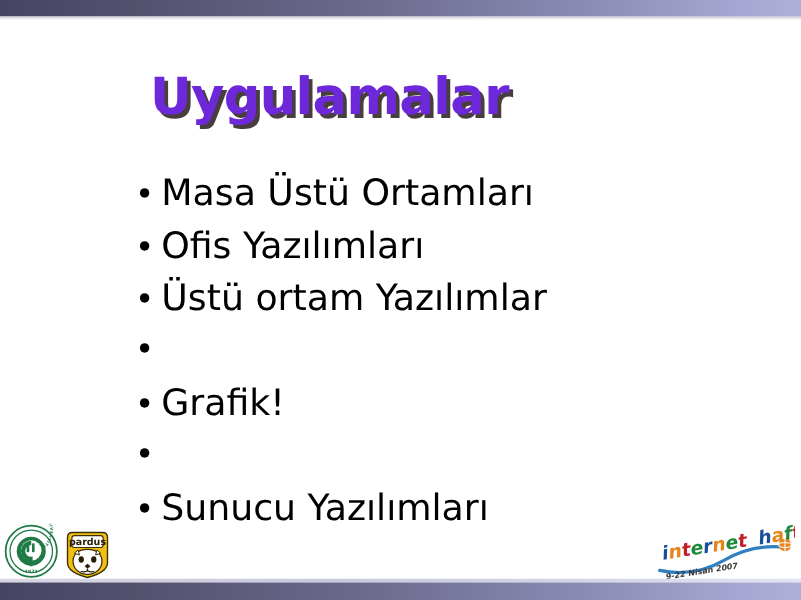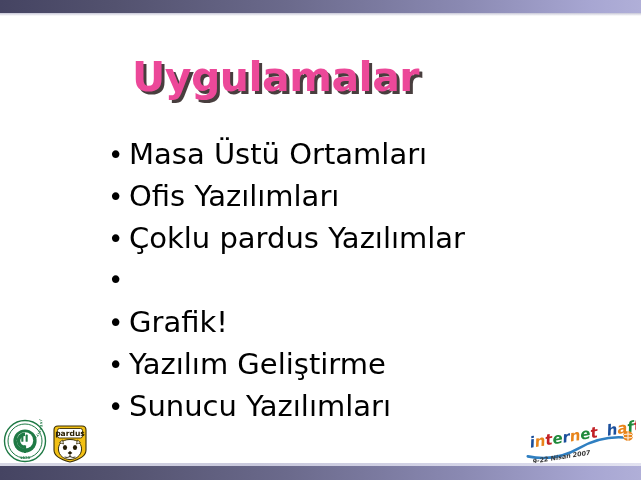--- a/index.html
+++ b/index.html
@@ -59,24 +59,23 @@
     position: absolute;
     left: 0;
     top: 54px;
     width: 527px;
     text-align: center;
     font-family: "DejaVu Sans", sans-serif;
     font-weight: bold;
     font-size: 41px;
     line-height: 46px;
     letter-spacing: -0.5px;
-    color: #ec4899;
+    color: #6d28d9;
     text-shadow: 3px 3px 0 rgba(20,8,8,0.78);
     white-space: nowrap;
-    padding-left: 12px;
   }
 
   
   #bullets {
     position: absolute;
     left: 108px;
     top: 133px;
     width: 500px;
   }
   .bullet-row {
@@ -141,35 +140,34 @@
       <span class="bullet-text">Masa Üstü Ortamları</span>
     </div>
 
     <div class="bullet-row">
       <span class="bullet-mark">•</span>
       <span class="bullet-text">Ofis Yazılımları</span>
     </div>
 
     <div class="bullet-row">
       <span class="bullet-mark">•</span>
-      <span class="bullet-text">Çoklu pardus Yazılımlar</span>
+      <span class="bullet-text">Üstü ortam Yazılımlar</span>
     </div>
 
     <div class="bullet-row">
       <span class="bullet-mark">•</span>
     </div>
 
     <div class="bullet-row">
       <span class="bullet-mark">•</span>
       <span class="bullet-text">Grafik!</span>
     </div>
 
     <div class="bullet-row">
       <span class="bullet-mark">•</span>
-      <span class="bullet-text">Yazılım Geliştirme</span>
     </div>
 
     <div class="bullet-row">
       <span class="bullet-mark">•</span>
       <span class="bullet-text">Sunucu Yazılımları</span>
     </div>
 
   </div>
 
   <div class="logo" id="logo-university">

